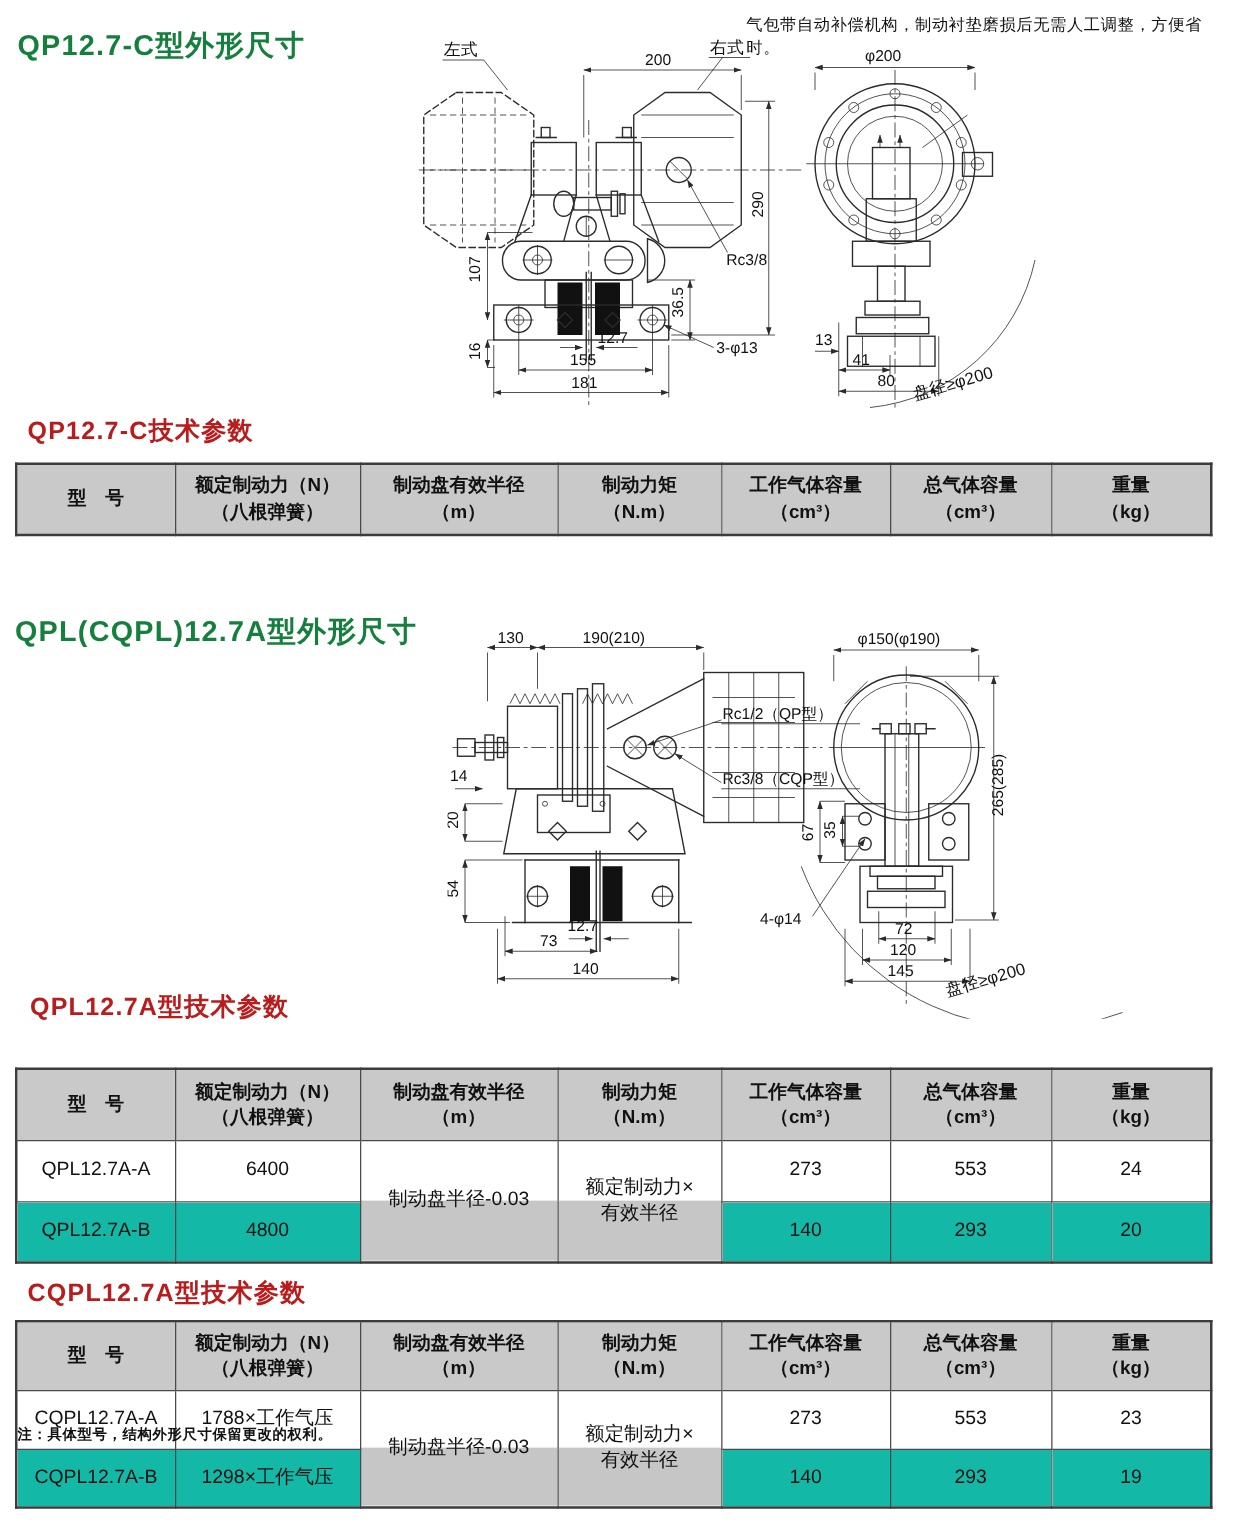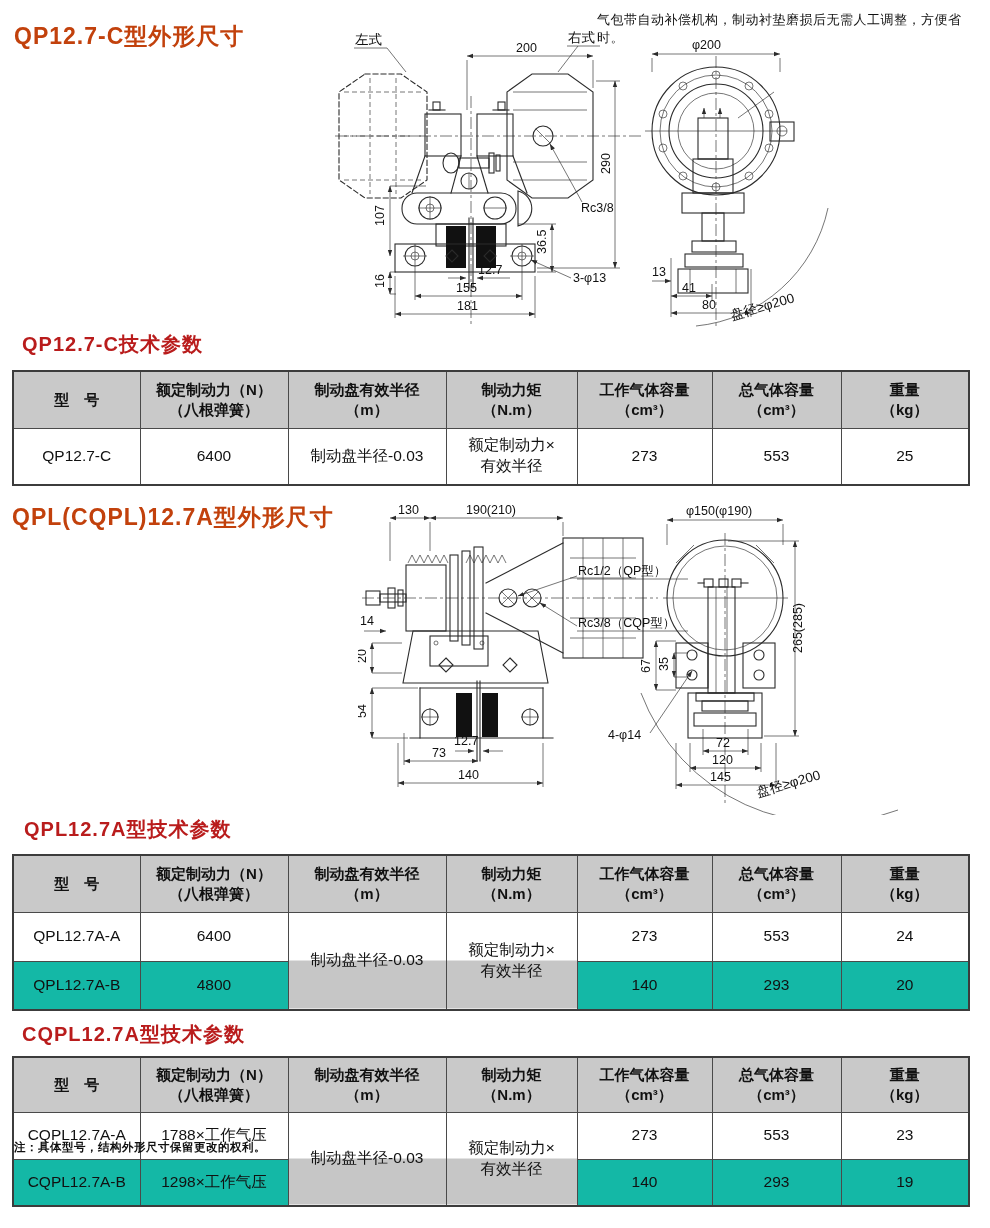--- a/index.html
+++ b/index.html
@@ -1,20 +1,20 @@
 <!DOCTYPE html>
 <html><head>
 <meta charset="utf-8">
 <style>
   *{margin:0;padding:0;box-sizing:border-box}
   html,body{background:#fff}
   body{width:990px;height:1228px;position:relative;overflow:hidden;
        font-family:"Liberation Sans","DejaVu Sans",sans-serif;color:#111}
   .abs{position:absolute}
-  .title-lg{font-size:23px;font-weight:bold;letter-spacing:1px;color:#c2410c}
+  .title-lg{font-size:23px;font-weight:bold;letter-spacing:1px;color:#15803d}
   .title-md{font-size:20px;font-weight:bold;letter-spacing:1px;color:#b91c1c}
   .top-note{font-size:13px;font-weight:normal;letter-spacing:.5px}
   .bottom-note{font-size:11.5px;font-weight:bold;letter-spacing:.5px}
 
   table.ptable{border-collapse:collapse;table-layout:fixed;width:956px;
                border:2px solid #3c3c3c;background:#fff}
   table.ptable th,table.ptable td{border:1px solid #4a4a4a;text-align:center;
                vertical-align:middle;white-space:pre-line;line-height:1.35;overflow:hidden}
   table.ptable th{background:#c9c9c9;font-weight:bold;font-size:15px}
   table.ptable td{font-size:15.5px;background:#fff}
@@ -243,34 +243,24 @@
 （m）</th>
     <th>制动力矩
 （N.m）</th>
     <th>工作气体容量
 （cm³）</th>
     <th>总气体容量
 （cm³）</th>
     <th>重量
 （kg）</th>
   </tr>
-  <tr class="r57">
-    <td>QP12.7-C</td>
-    <td>6400</td>
-    <td>制动盘半径-0.03</td>
-    <td>额定制动力×
-有效半径</td>
-    <td>273</td>
-    <td>553</td>
-    <td>25</td>
-  </tr>
 </tbody>
   </table>
 
-<div class="abs title-lg" style="left:12px;top:502px">QPL(CQPL)12.7A型外形尺寸</div>
+<div class="abs title-lg" style="left:12px;top:490px">QPL(CQPL)12.7A型外形尺寸</div>
 
 <svg class="abs" style="left:358px;top:503px" width="632" height="312" viewBox="0 0 632 312">
   <defs>
     <marker id="ar2" viewBox="0 0 10 10" refX="9.5" refY="5" markerWidth="10" markerHeight="10" orient="auto-start-reverse">
       <path d="M0,1.6 L10,5 L0,8.4 Z" fill="#2b2b2b"></path>
     </marker>
     <pattern id="ht2" width="5" height="5" patternTransform="rotate(45)" patternUnits="userSpaceOnUse">
       <line x1="0" y1="0" x2="0" y2="5" stroke="#2b2b2b" stroke-width="1"></line>
     </pattern>
   </defs>
@@ -433,21 +423,21 @@
     <line class="tn" x1="318" y1="282" x2="418" y2="282" marker-start="url(#ar2)" marker-end="url(#ar2)"></line>
     <text class="d" x="352" y="278">145</text>
     <line class="tn" x1="318" y1="240" x2="318" y2="286"></line>
     <line class="tn" x1="418" y1="240" x2="418" y2="286"></line>
 
     <path class="tn" d="M283,190 A200,200 0 0 0 540,307"></path>
     <text class="cn" x="400" y="294" transform="rotate(-16 400 294)">盘径≥φ200</text>
   </g>
 </svg>
 
-<div class="abs title-md" style="left:24px;top:816px">QPL12.7A型技术参数</div>
+<div class="abs title-md" style="left:24px;top:792px">QPL12.7A型技术参数</div>
 
 <table class="ptable abs" style="left:12px;top:854px">
   <colgroup>
     <col style="width:127px">
       <col style="width:148px">
       <col style="width:158px">
     <col style="width:131px">
       <col style="width:135px">
       <col style="width:129px">
       <col style="width:128px">

